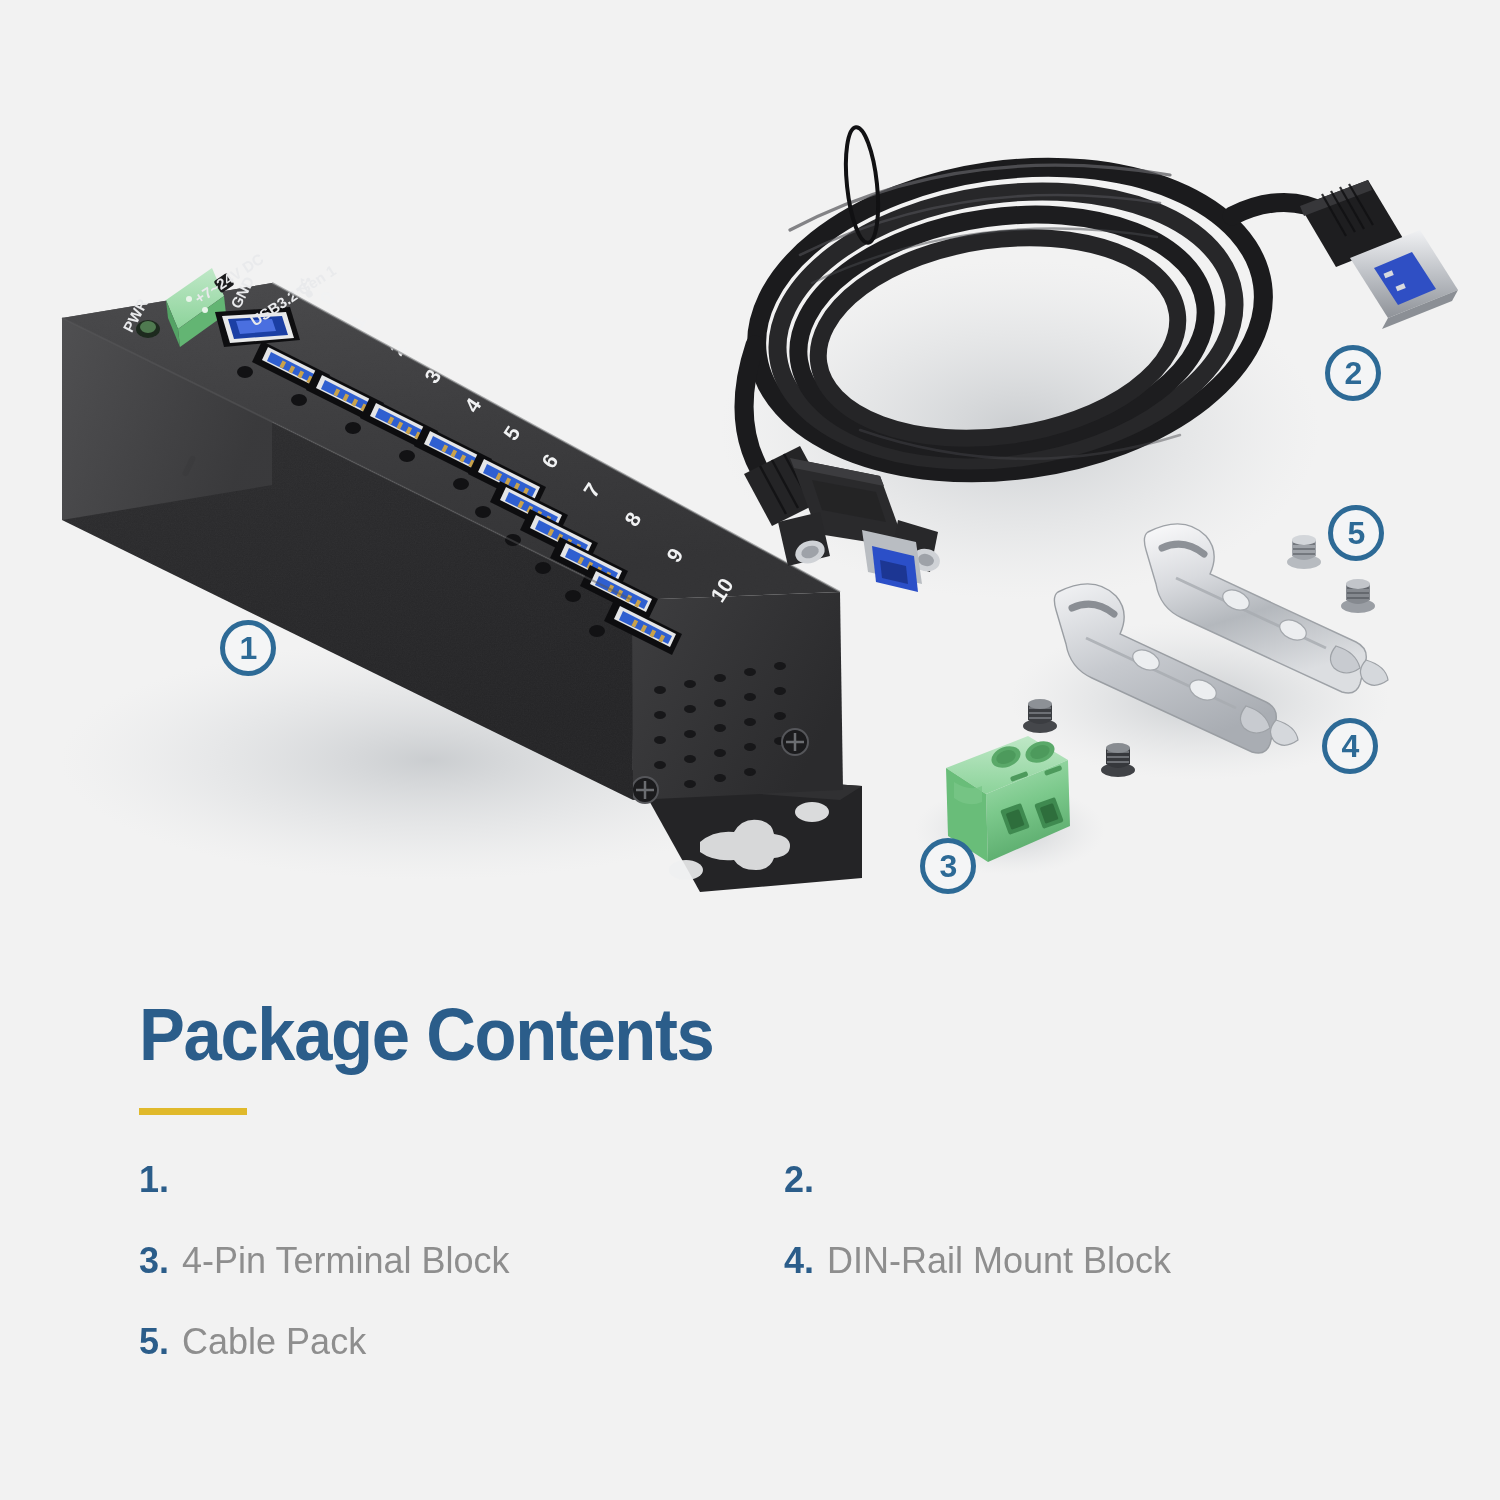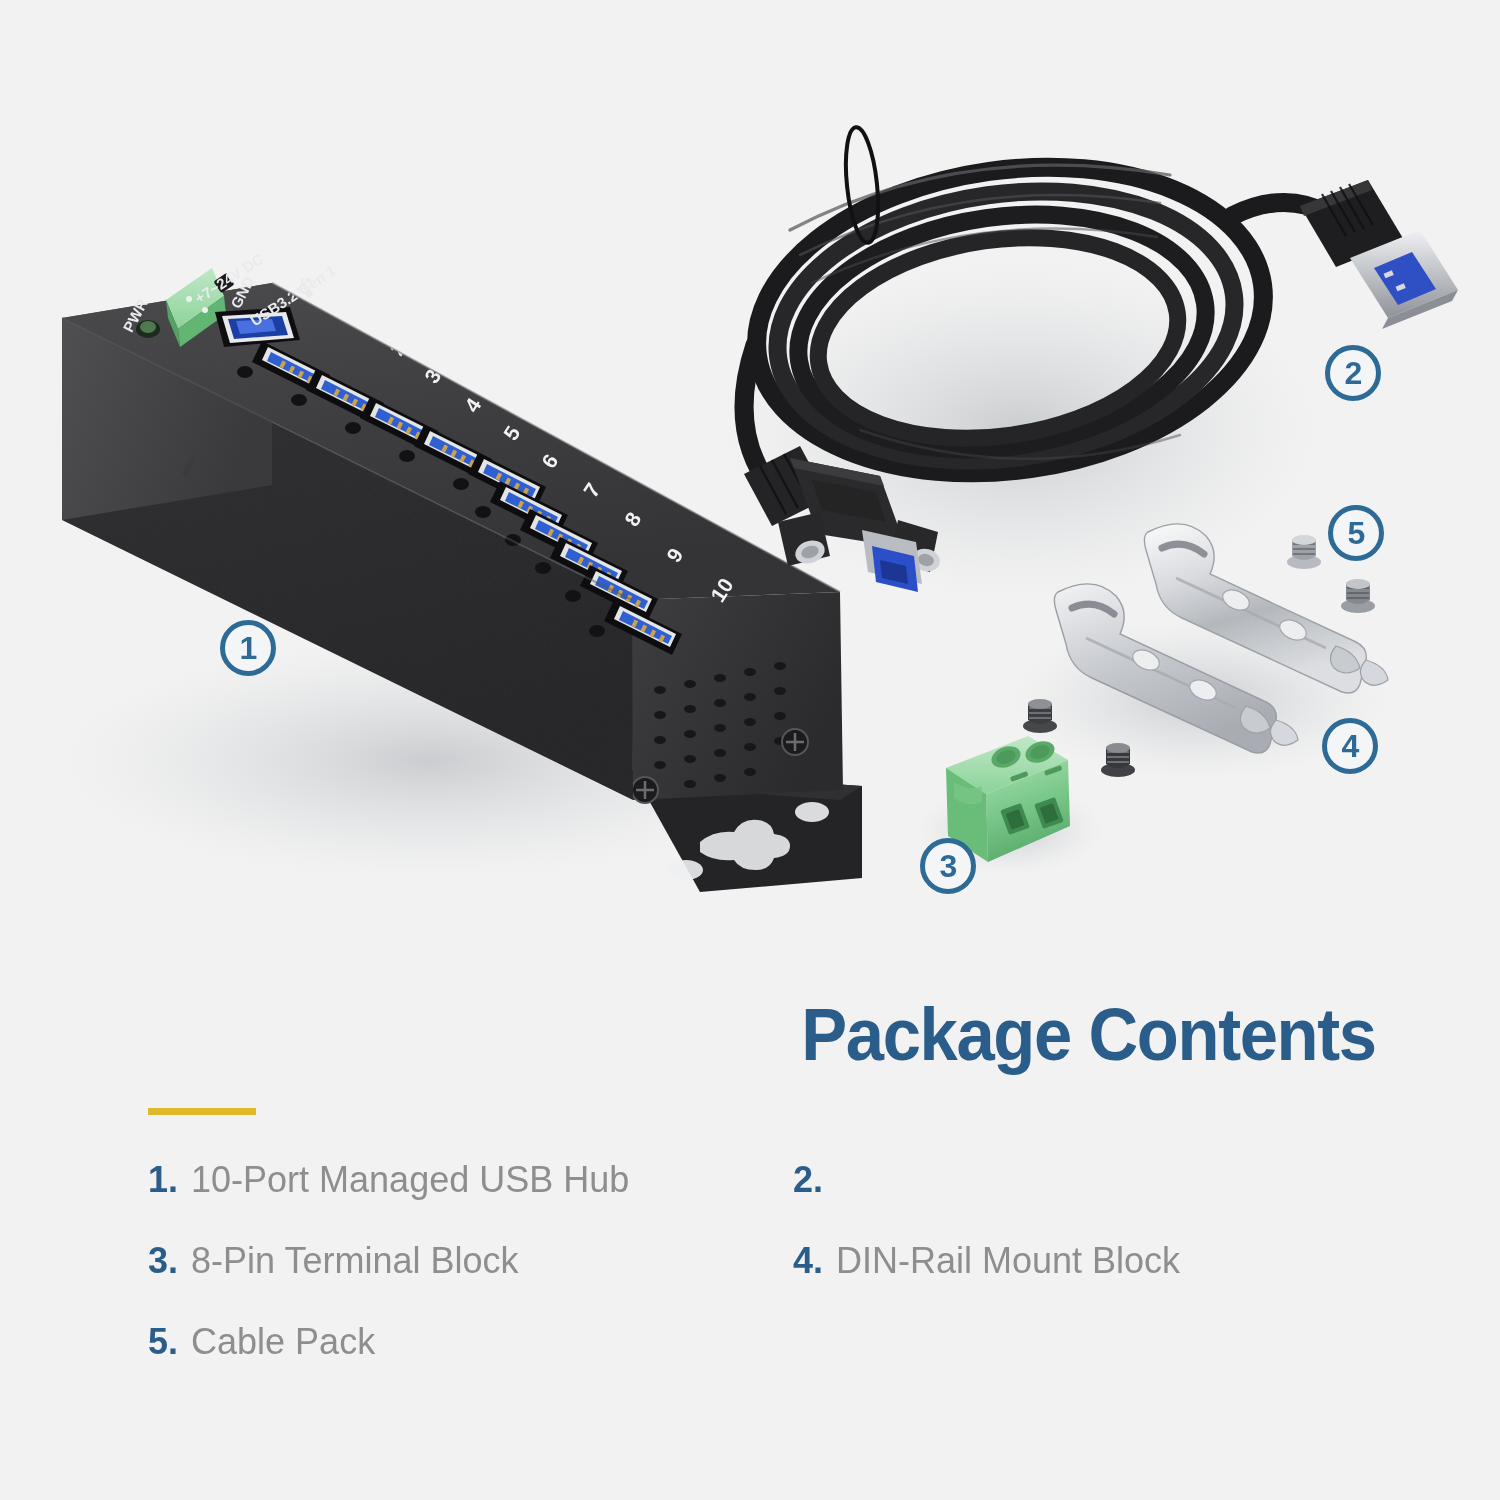--- a/index.html
+++ b/index.html
@@ -25,21 +25,21 @@
     color:#2d6a96;
     font-size:32px;font-weight:bold;
     display:flex;align-items:center;justify-content:center;
     letter-spacing:-1px;
     font-family:"Liberation Sans", sans-serif;
   }
 
   
   .contents{
     position:absolute;
-    left:148px;top:998px;width:1320px;text-align:right;
+    left:139px;top:998px;width:1320px;
   }
   .contents-title{
     font-size:74px;
     font-weight:bold;
     color:#2b5d8a;
     letter-spacing:-1.5px;
     line-height:1;
     margin:0;
     font-family:"Liberation Sans", sans-serif;
     transform:scaleX(.93);
@@ -566,28 +566,27 @@
   <div class="badge" style="left:1322px;top:718px;">4</div>
   <div class="badge" style="left:1328px;top:505px;">5</div>
 
   <div class="contents">
     <h1 class="contents-title">Package Contents</h1>
     <div class="rule"></div>
 
     <div class="list">
       <div class="item">
         <span class="num">1.</span>
-        <span class="lbl">10-Port Managed USB Hub</span>
       </div>
       <div class="item">
         <span class="num">2.</span>
       </div>
       <div class="item">
         <span class="num">3.</span>
-        <span class="lbl">8-Pin Terminal Block</span>
+        <span class="lbl">4-Pin Terminal Block</span>
       </div>
       <div class="item">
         <span class="num">4.</span>
         <span class="lbl">DIN-Rail Mount Block</span>
       </div>
       <div class="item">
         <span class="num">5.</span>
         <span class="lbl">Cable Pack</span>
       </div>
     </div>

